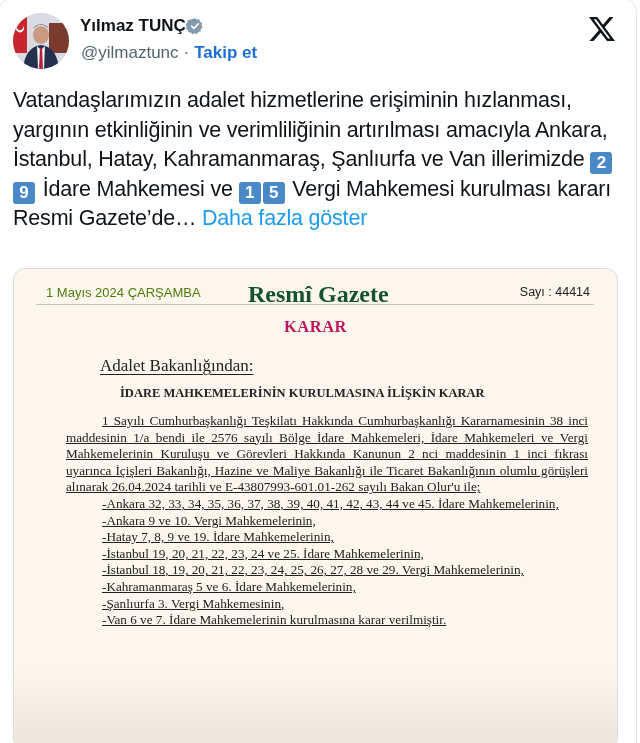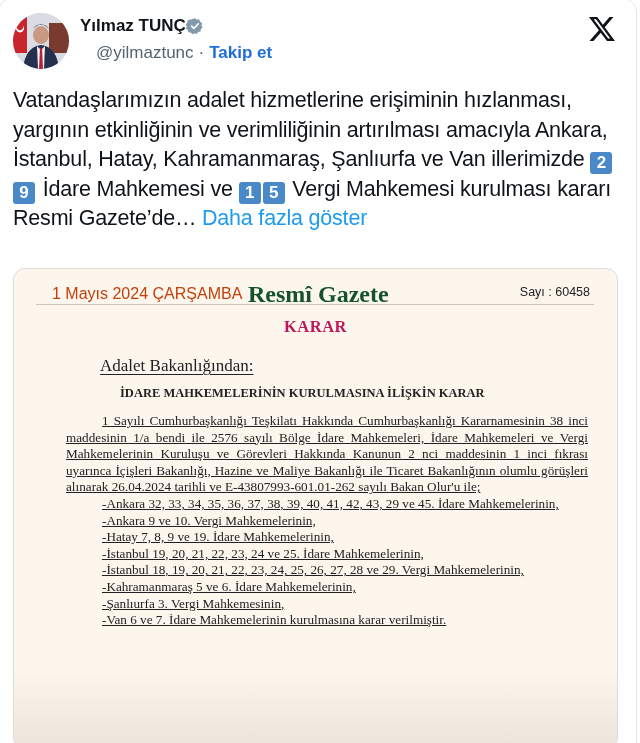--- a/index.html
+++ b/index.html
@@ -2,30 +2,30 @@
 <html><head>
 <meta charset="utf-8">
 <style>
   html,body{margin:0;padding:0;background:#ffffff;}
   body{width:640px;height:743px;overflow:hidden;position:relative;font-family:"Liberation Sans","DejaVu Sans",sans-serif;}
   .card{position:absolute;left:-2px;top:-2px;width:637px;height:760px;border:1px solid #e1e8ed;border-radius:14px;background:#fff;}
   .avatar{position:absolute;left:13px;top:13px;width:56px;height:56px;border-radius:50%;overflow:hidden;background:#dfe3ea;}
   .name-row{position:absolute;left:80px;top:16px;display:flex;align-items:center;justify-content:space-between;}
   .name{font-weight:700;font-size:17px;color:#0f1419;}
   .verified{width:18px;height:18px;}
-  .handle-row{position:absolute;left:96px;top:43px;font-size:17px;color:#536471;display:flex;gap:5px;align-items:center;}
+  .handle-row{position:absolute;left:81px;top:43px;font-size:17px;color:#536471;display:flex;gap:5px;align-items:center;}
   .follow{color:#1d6fd6;font-weight:700;}
   .xlogo{position:absolute;left:589px;top:17px;width:26px;height:24px;}
   .tweet-text{position:absolute;left:13px;top:86px;width:615px;font-size:21.5px;line-height:29.5px;color:#0f1419;letter-spacing:-0.2px;}
   .keycap{display:inline-block;width:22px;height:22px;background:#4a89c8;color:#fff;border-radius:3px;text-align:center;font-weight:700;font-size:17px;line-height:22px;vertical-align:-2px;margin-right:2px;}
   .more{color:#1d9bf0;text-align:center;}
   .gazette{position:absolute;left:13px;top:268px;width:603px;height:480px;background:#fdf6ec;border:1px solid #dcdcdc;border-radius:12px;overflow:hidden;}
   .gz-shade{position:absolute;left:0;right:0;bottom:0;height:80px;background:linear-gradient(to bottom,rgba(253,246,236,0),rgba(236,228,218,1));}
   .gz-header{position:absolute;left:22px;top:10px;width:558px;height:25px;border-bottom:1px solid #c9c5bf;}
-  .gz-date{position:absolute;left:16px;top:6px;font-size:16px;color:#c2410c;}
+  .gz-date{position:absolute;left:10px;top:6px;font-size:13px;color:#4d7c0f;}
   .gz-title{position:absolute;left:212px;top:2px;font-family:"Liberation Serif","DejaVu Serif",serif;font-size:24px;color:#14532d;font-weight:700;}
   .gz-issue{position:absolute;right:4px;top:6px;font-size:12.5px;color:#222;}
   .gz-karar{position:absolute;left:0;right:0;top:48px;text-align:center;font-family:"Liberation Serif","DejaVu Serif",serif;font-weight:700;font-size:16.5px;color:#be185d;letter-spacing:0.5px;}
   .gz-ministry{position:absolute;left:86px;top:87px;font-family:"Liberation Serif","DejaVu Serif",serif;font-size:17px;color:#222;text-decoration:underline;text-underline-offset:3px;}
   .gz-subject{position:absolute;left:106px;top:117px;font-family:"Liberation Serif","DejaVu Serif",serif;font-weight:700;font-size:12.5px;color:#222;}
   .gz-body{position:absolute;left:52px;top:144px;width:522px;font-family:"Liberation Serif","DejaVu Serif",serif;font-size:13.2px;line-height:16.6px;color:#222;text-align:justify;text-decoration:underline;}
   .gz-para{text-indent:36px;margin:0;}
   .gz-list{margin:0;padding:0;list-style:none;}
   .gz-list li{padding-left:36px;white-space:nowrap;}
 </style>
@@ -67,29 +67,29 @@
 </svg>
 
 <div class="tweet-text">
   <span>Vatandaşlarımızın adalet hizmetlerine erişiminin hızlanması, yargının etkinliğinin ve verimliliğinin artırılması amacıyla Ankara, İstanbul, Hatay, Kahramanmaraş, Şanlıurfa ve Van illerimizde </span><span class="keycap">2</span><span class="keycap">9</span><span> İdare Mahkemesi ve </span><span class="keycap">1</span><span class="keycap">5</span><span> Vergi Mahkemesi kurulması kararı Resmi Gazete’de… </span><span class="more">Daha fazla göster</span>
 </div>
 
 <div class="gazette">
   <div class="gz-header">
     <span class="gz-date">1 Mayıs 2024 ÇARŞAMBA</span>
     <span class="gz-title">Resmî Gazete</span>
-    <span class="gz-issue">Sayı : 60458</span>
+    <span class="gz-issue">Sayı : 44414</span>
   </div>
   <div class="gz-karar">KARAR</div>
   <div class="gz-ministry">Adalet Bakanlığından:</div>
   <div class="gz-subject">İDARE MAHKEMELERİNİN KURULMASINA İLİŞKİN KARAR</div>
   <div class="gz-body">
     <p class="gz-para">1 Sayılı Cumhurbaşkanlığı Teşkilatı Hakkında Cumhurbaşkanlığı Kararnamesinin 38 inci maddesinin 1/a bendi ile 2576 sayılı Bölge İdare Mahkemeleri, İdare Mahkemeleri ve Vergi Mahkemelerinin Kuruluşu ve Görevleri Hakkında Kanunun 2 nci maddesinin 1 inci fıkrası uyarınca İçişleri Bakanlığı, Hazine ve Maliye Bakanlığı ile Ticaret Bakanlığının olumlu görüşleri alınarak 26.04.2024 tarihli ve E-43807993-601.01-262 sayılı Bakan Olur'u ile;</p>
     <ul class="gz-list">
-      <li>-Ankara 32, 33, 34, 35, 36, 37, 38, 39, 40, 41, 42, 43, 29 ve 45. İdare Mahkemelerinin,</li>
+      <li>-Ankara 32, 33, 34, 35, 36, 37, 38, 39, 40, 41, 42, 43, 44 ve 45. İdare Mahkemelerinin,</li>
       <li>-Ankara 9 ve 10. Vergi Mahkemelerinin,</li>
       <li>-Hatay 7, 8, 9 ve 19. İdare Mahkemelerinin,</li>
       <li>-İstanbul 19, 20, 21, 22, 23, 24 ve 25. İdare Mahkemelerinin,</li>
       <li>-İstanbul 18, 19, 20, 21, 22, 23, 24, 25, 26, 27, 28 ve 29. Vergi Mahkemelerinin,</li>
       <li>-Kahramanmaraş 5 ve 6. İdare Mahkemelerinin,</li>
       <li>-Şanlıurfa 3. Vergi Mahkemesinin,</li>
       <li>-Van 6 ve 7. İdare Mahkemelerinin kurulmasına karar verilmiştir.</li>
     </ul>
   </div>
   <div class="gz-shade"></div>

